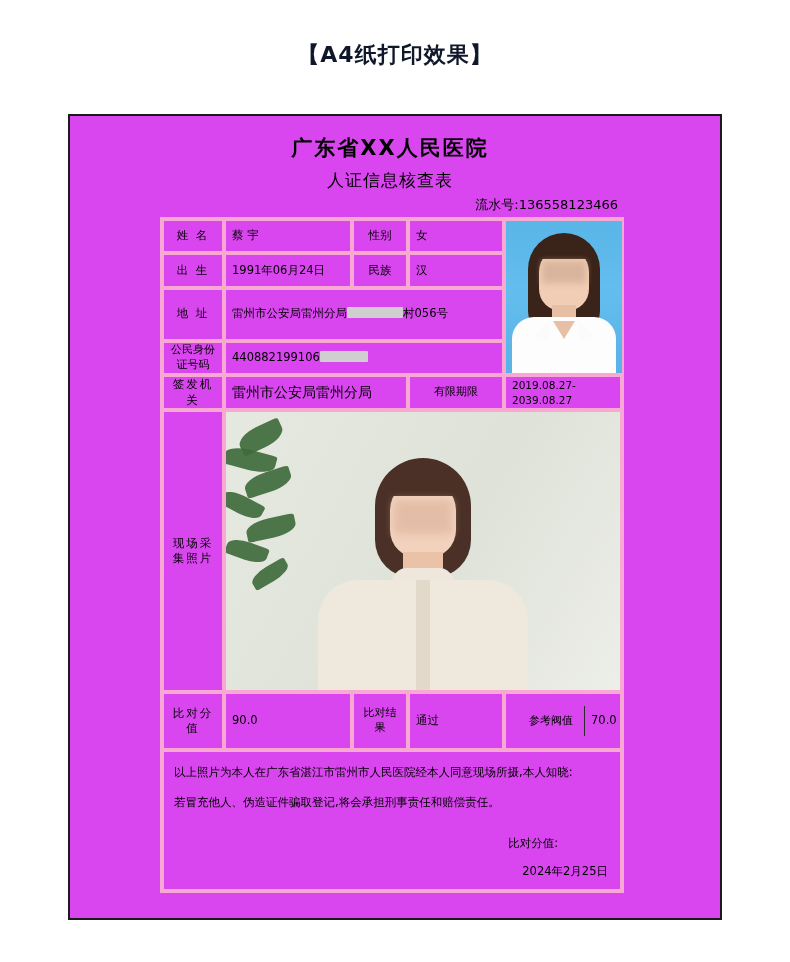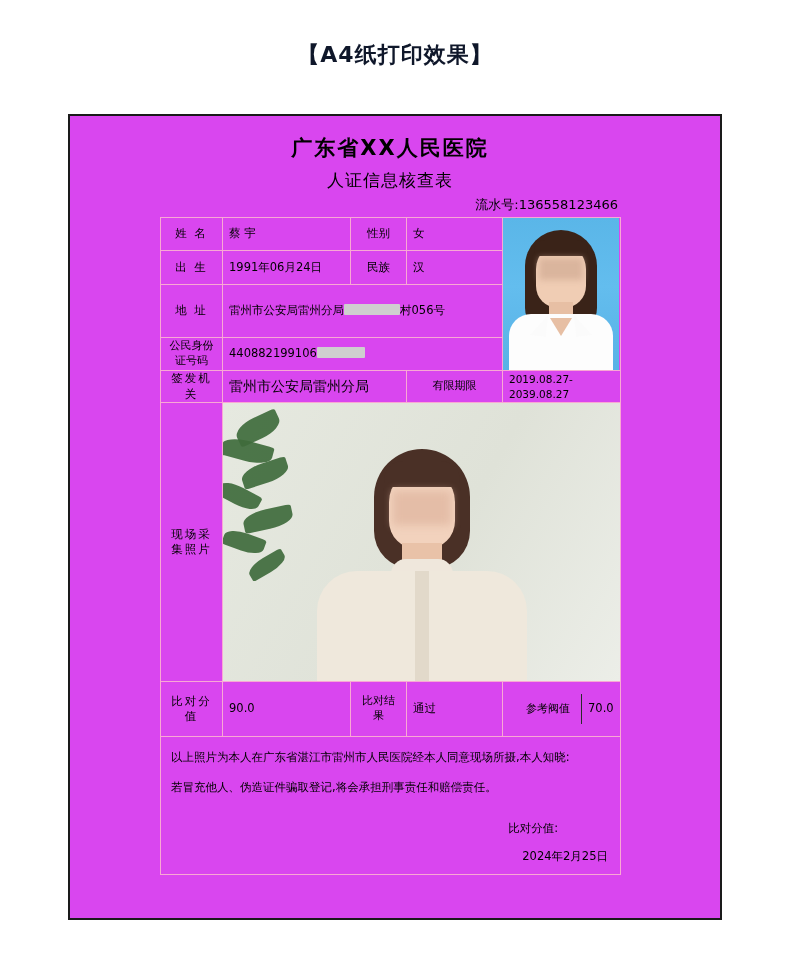--- a/index.html
+++ b/index.html
@@ -60,21 +60,21 @@
     padding-right: 2px;
     margin-bottom: 3px;
     color: #000;
   }
   table.info {
     border-collapse: collapse;
     width: 460px;
     table-layout: fixed;
   }
   table.info td {
-    border: 1px solid #f9a8d4;
+    border: 4px solid #f9a8d4;
     font-size: 11.5px;
     padding: 0 6px;
     color: #000;
     vertical-align: middle;
     height: 30px;
     line-height: 1.35;
   }
   td.lbl {
     text-align: center;
     letter-spacing: 2px;

